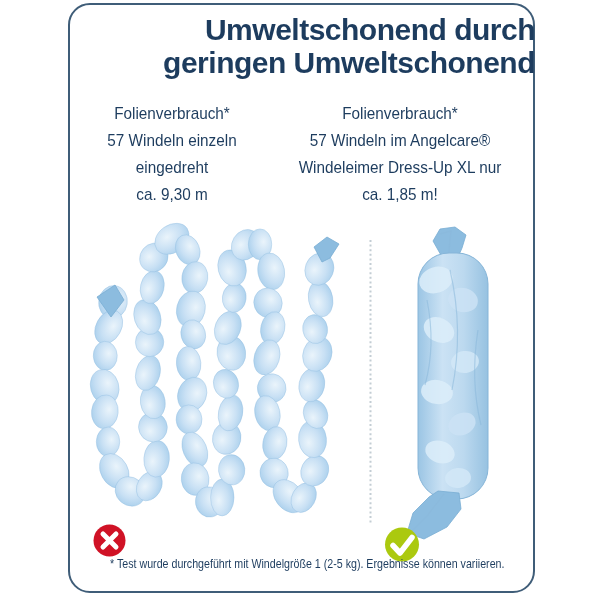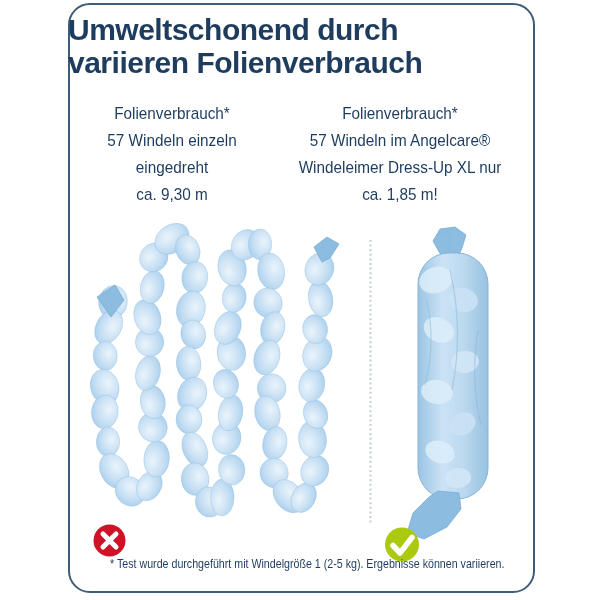--- a/index.html
+++ b/index.html
@@ -4,21 +4,21 @@
 <style>
   :root{
     --text:#1d3c5e; --border:#3f5d78; --red:#d01226; --green:#abc90f; --divider:#c3cdd4;
   }
   html,body{margin:0;padding:0;background:#ffffff;}
   .stage{position:relative;width:600px;height:600px;background:#ffffff;overflow:hidden;
          font-family:"Liberation Sans", sans-serif;color:var(--text);}
   .card-border{position:absolute;left:68px;top:3px;width:463px;height:586px;
          border:2px solid var(--border);border-radius:22px;background:transparent;}
   .gfx{position:absolute;left:0;top:0;pointer-events:none;}
-  .title{position:absolute;left:68px;top:13px;width:467px;text-align:left;
+  .title{position:absolute;left:68px;top:13px;width:467px;text-align:right;
          font-size:30px;line-height:33px;font-weight:bold;letter-spacing:-0.5px;}
   .title span{display:block;}
   .col{position:absolute;top:100px;text-align:center;font-size:17px;line-height:27px;
        font-weight:normal;transform:scaleX(0.9);transform-origin:50% 0;white-space:nowrap;}
   .col span{display:block;}
   .col-left{left:70px;width:204px;}
   .col-right{left:275px;width:250px;}
   .footnote{position:absolute;left:68px;top:555px;width:467px;text-align:center;
        font-size:13px;line-height:18px;white-space:nowrap;
        transform:scaleX(0.82);transform-origin:50% 0;}
@@ -144,21 +144,21 @@
       <path d="M103,534 L116,547 M116,534 L103,547" stroke="#ffffff" stroke-width="5" stroke-linecap="round"></path>
     </g>
     <g>
       <circle cx="402" cy="544.5" r="17" fill="var(--green)"></circle>
       <path d="M393,545.5 L400,553 L412,537.5" fill="none" stroke="#ffffff" stroke-width="5.5" stroke-linecap="round" stroke-linejoin="round"></path>
     </g>
   </svg>
 
   <div class="title">
     <span>Umweltschonend durch</span>
-    <span>variieren Folienverbrauch</span>
+    <span>geringen Umweltschonend</span>
   </div>
 
   <div class="col col-left">
     <span>Folienverbrauch*</span>
     <span>57 Windeln einzeln</span>
     <span>eingedreht</span>
     <span>ca. 9,30 m</span>
   </div>
 
   <div class="col col-right">

